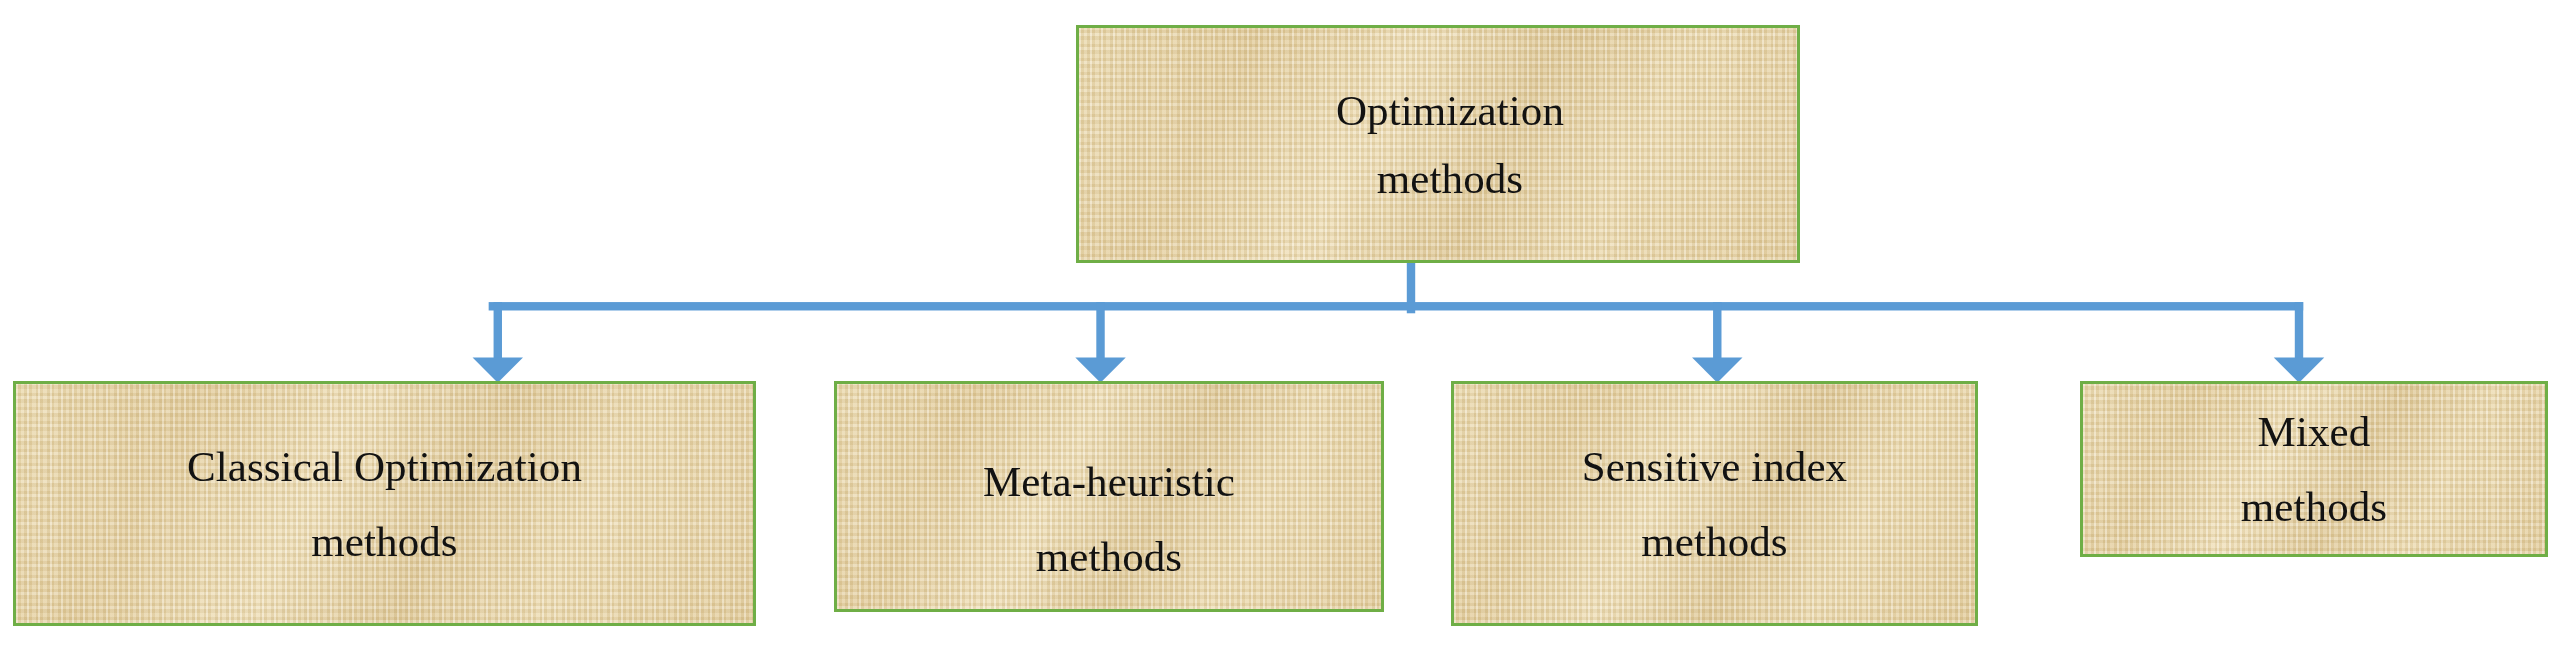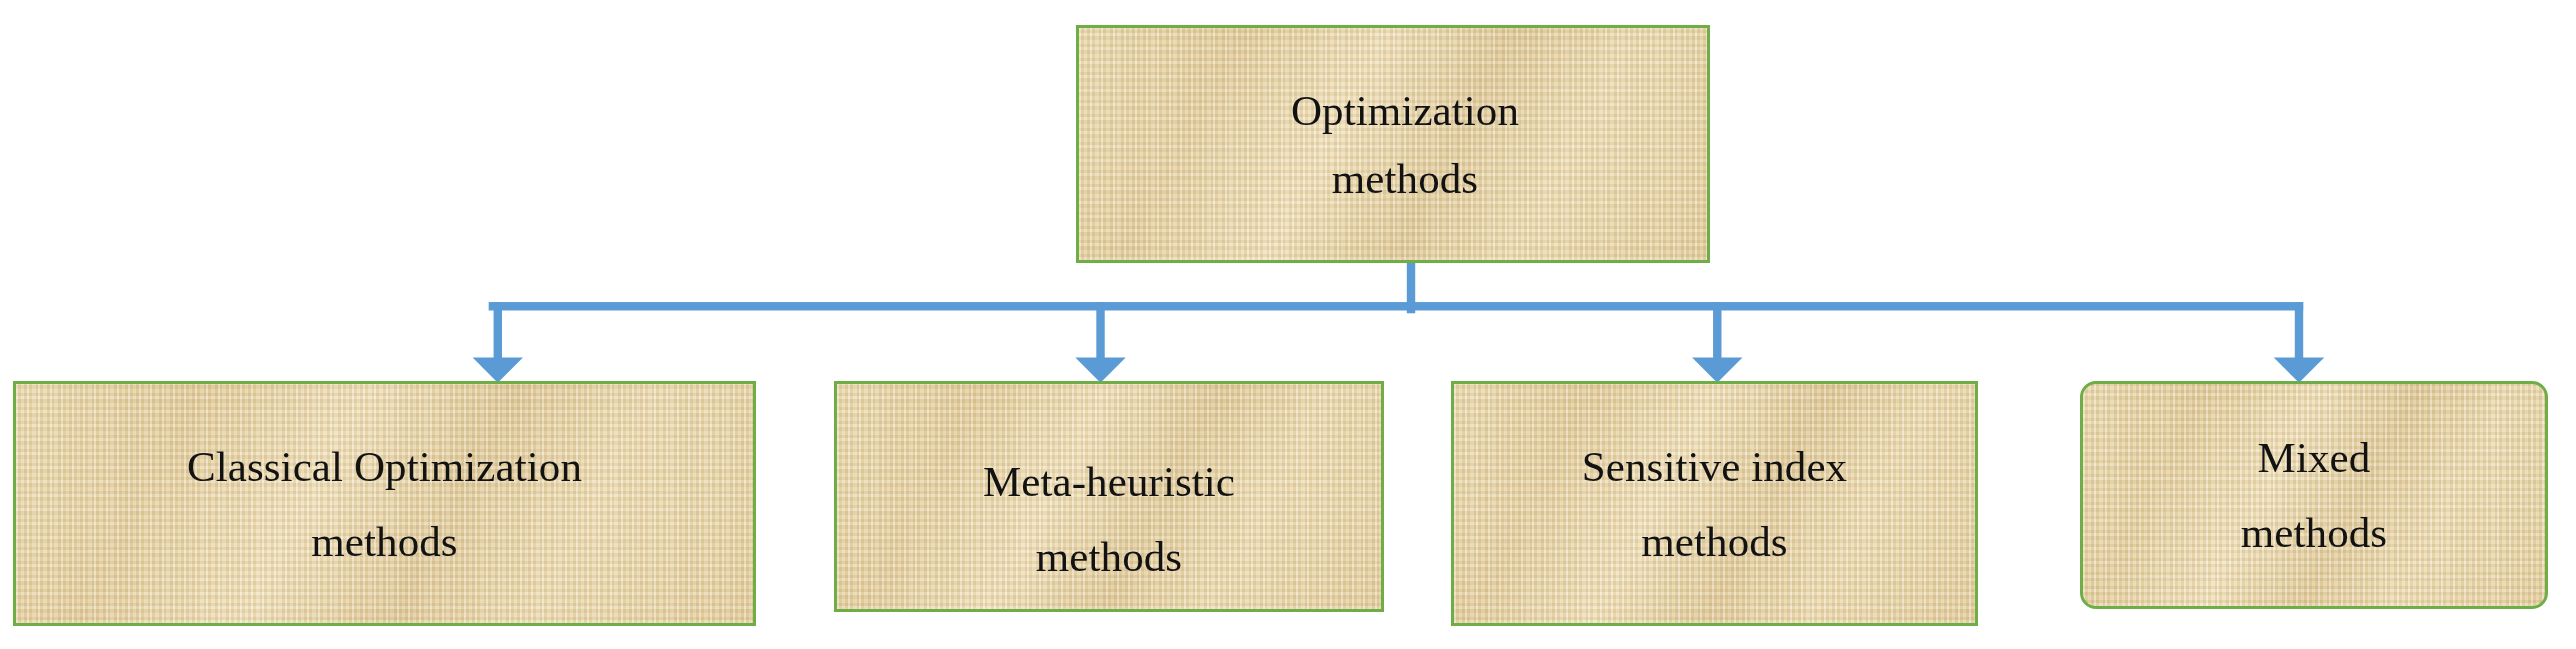--- a/index.html
+++ b/index.html
@@ -100,39 +100,39 @@
     <rect x="1564" y="431" width="12" height="90" fill="#5B9BD5"></rect>
     <polygon points="1534,510 1606,510 1570,546" fill="#5B9BD5"></polygon>
 
     <rect x="2444" y="431" width="12" height="90" fill="#5B9BD5"></rect>
     <polygon points="2414,510 2486,510 2450,546" fill="#5B9BD5"></polygon>
 
     <rect x="3274" y="431" width="12" height="90" fill="#5B9BD5"></rect>
     <polygon points="3244,510 3316,510 3280,546" fill="#5B9BD5"></polygon>
   </svg>
 
-  <div class="node root" id="node-root" style="left: 1076px; top: 25px; width: 634px; height: 238px; border-color: rgb(111, 174, 70); padding-left: 24px;">
+  <div class="node root" id="node-root" style="left: 1076px; top: 25px; width: 724px; height: 238px; border-color: rgb(111, 174, 70); padding-left: 24px;">
     <div class="node-line l1" style="color: rgb(18, 18, 18);">Optimization</div>
     <div class="node-line l2" style="color: rgb(18, 18, 18);">methods</div>
   </div>
 
   <div class="node child" id="node-child-0" style="left: 13px; top: 381px; width: 743px; height: 245px; border-color: rgb(111, 174, 70);">
     <div class="node-line l1" style="color: rgb(18, 18, 18);">Classical Optimization</div>
     <div class="node-line l2" style="color: rgb(18, 18, 18);">methods</div>
   </div>
 
   <div class="node child" id="node-child-1" style="left: 834px; top: 381px; width: 550px; height: 231px; border-color: rgb(111, 174, 70);">
     <div class="node-line l1" style="color: rgb(18, 18, 18); margin-top: 44px;">Meta-heuristic</div>
     <div class="node-line l2" style="color: rgb(18, 18, 18);">methods</div>
   </div>
 
   <div class="node child" id="node-child-2" style="left: 1451px; top: 381px; width: 527px; height: 245px; border-color: rgb(111, 174, 70);">
     <div class="node-line l1" style="color: rgb(18, 18, 18);">Sensitive index</div>
     <div class="node-line l2" style="color: rgb(18, 18, 18);">methods</div>
   </div>
 
-  <div class="node child" id="node-child-3" style="left: 2080px; top: 381px; width: 468px; height: 228px; border-color: rgb(111, 174, 70); border-radius: 16px;">
+  <div class="node child" id="node-child-3" style="left: 2080px; top: 381px; width: 468px; height: 176px; border-color: rgb(111, 174, 70);">
     <div class="node-line l1" style="color: rgb(18, 18, 18);">Mixed</div>
     <div class="node-line l2" style="color: rgb(18, 18, 18);">methods</div>
   </div>
 
 </div>
 
 
 </body></html>

